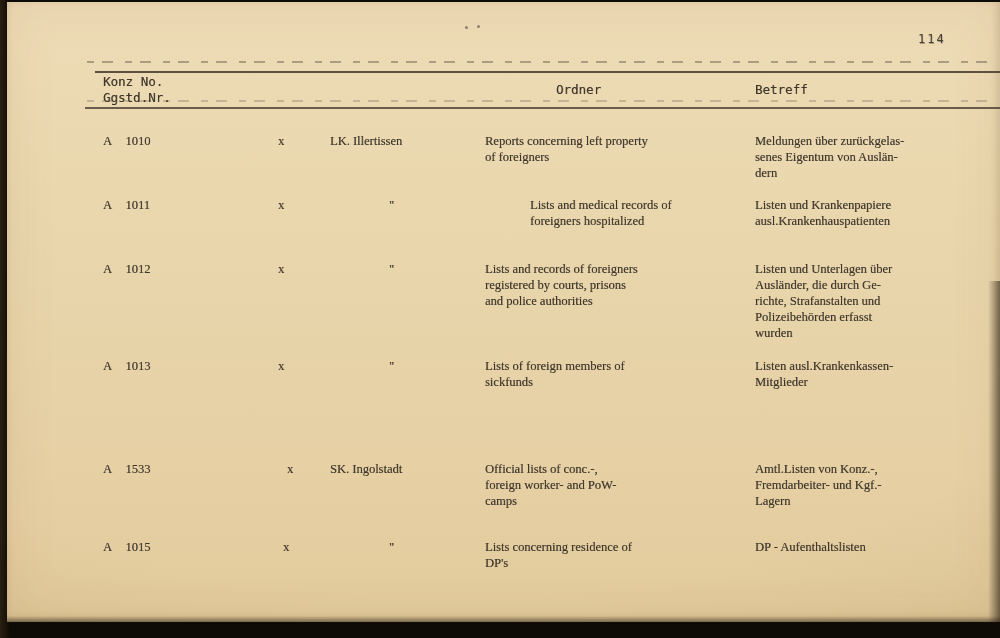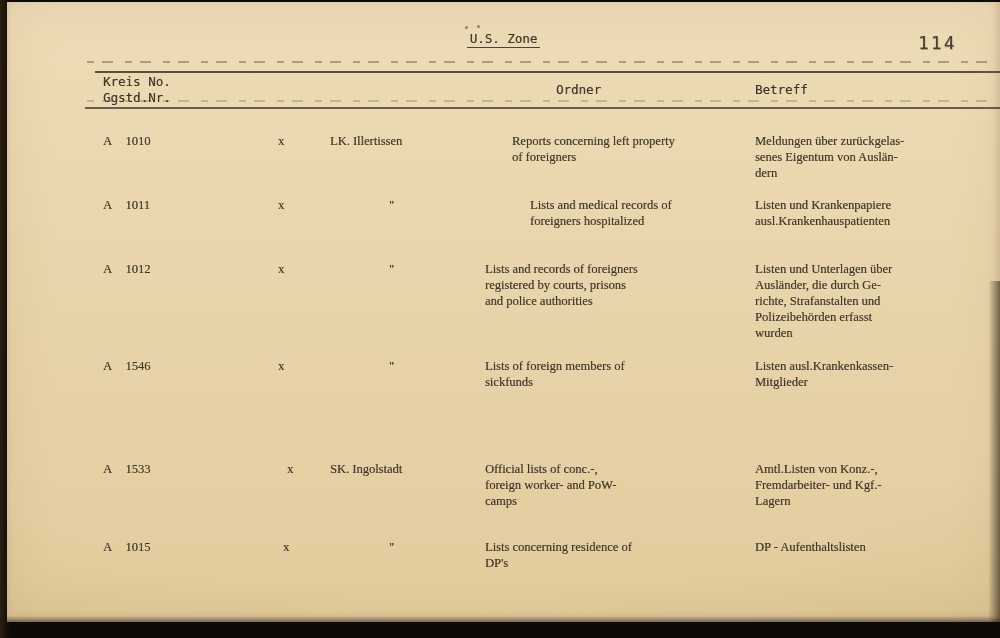--- a/index.html
+++ b/index.html
@@ -23,21 +23,21 @@
     pointer-events:none;
   }
   .edge-bottom{
     position:absolute;left:0;right:0;bottom:0;height:6px;
     background:linear-gradient(to top, rgba(30,22,12,0.45), rgba(30,22,12,0));
     pointer-events:none;
   }
   .ink{color:#3e362b;text-shadow:0.4px 0.4px 0 rgba(62,54,44,0.45);}
   .abs{position:absolute;}
   .t{font-size:12.5px;line-height:16px;white-space:pre-line;}
-  .page-num{font-size:18px;letter-spacing:2px;color:#474135;text-shadow:0.5px 0.5px 0 rgba(70,64,52,0.4);}
+  .page-num{font-size:12px;letter-spacing:2px;color:#474135;text-shadow:0.5px 0.5px 0 rgba(70,64,52,0.4);}
   .title{font-size:12.5px;line-height:15px;}
   .title-underline{border-bottom:1.5px solid #4a4236;padding:0 3px 1px 3px;}
   .rule-solid{position:absolute;height:2px;background:#473e31;opacity:0.88;}
   .rule-solid.thin{height:2px;opacity:0.8;}
   .rule-dashed{position:absolute;height:1.5px;opacity:0.45;
     background:repeating-linear-gradient(90deg,#5b5244 0 7px,transparent 7px 15px,#5b5244 15px 26px,transparent 26px 38px);}
   .rule-dashed.faint{opacity:0.28;}
   .cell{position:absolute;font-family:Liberation Serif, serif;}
   .item-cell{word-spacing:11px;}
   .speck{position:absolute;width:3px;height:3px;background:rgba(70,60,45,0.55);border-radius:50%;}
@@ -46,39 +46,36 @@
 <body>
 
 <div class="scan">
   <div class="paper">
 
     <div class="speck" style="left:458px;top:24px;"></div>
     <div class="speck" style="left:470px;top:23px;"></div>
 
     <div class="abs page-num" style="left:911px;top:30px;">114</div>
 
-    <div class="abs title ink" style="left:0;top:29px;width:100%;text-align:center;">
-      <span class="title-underline">U.S. Zone</span>
-    </div>
 
     <div class="rule-dashed" style="left:80px;top:59px;width:912px;"></div>
     <div class="rule-solid" style="left:88px;top:69px;width:905px;"></div>
     <div class="rule-dashed faint" style="left:80px;top:98px;width:912px;"></div>
     <div class="rule-solid thin" style="left:78px;top:105px;width:915px;"></div>
 
-    <div class="abs t ink" style="left:96px;top:72px;"><span>Kreis No.</span>
+    <div class="abs t ink" style="left:96px;top:72px;"><span>Konz No.</span>
 <span>Ggstd.Nr.</span></div>
     <div class="abs t ink" style="left:549px;top:80px;">Ordner</div>
     <div class="abs t ink" style="left:748px;top:80px;">Betreff</div>
 
     <div id="rows-layer">
         <div class="cell t ink item-cell" style="left: 96px; top: 131px;">A 1010</div>
         <div class="cell t ink" style="left: 271px; top: 131px;">x</div>
         <div class="cell t ink" style="left: 323px; top: 131px;">LK. Illertissen</div>
-        <div class="cell t ink" style="left: 478px; top: 131px; margin-left: 27px;">Reports concerning left property
+        <div class="cell t ink" style="left: 478px; top: 131px;">Reports concerning left property
 of foreigners</div>
         <div class="cell t ink" style="left: 748px; top: 131px;">Meldungen über zurückgelas-
 senes Eigentum von Auslän-
 dern</div>
         <div class="cell t ink item-cell" style="left: 96px; top: 195px;">A 1011</div>
         <div class="cell t ink" style="left: 271px; top: 195px;">x</div>
         <div class="cell t ink" style="left: 382px; top: 195px;">"</div>
         <div class="cell t ink" style="left: 478px; top: 195px; margin-left: 45px;">Lists and medical records of
 foreigners hospitalized</div>
         <div class="cell t ink" style="left: 748px; top: 195px;">Listen und Krankenpapiere
@@ -87,21 +84,21 @@
         <div class="cell t ink" style="left: 271px; top: 259px;">x</div>
         <div class="cell t ink" style="left: 382px; top: 259px;">"</div>
         <div class="cell t ink" style="left: 478px; top: 259px;">Lists and records of foreigners
 registered by courts, prisons
 and police authorities</div>
         <div class="cell t ink" style="left: 748px; top: 259px;">Listen und Unterlagen über
 Ausländer, die durch Ge-
 richte, Strafanstalten und
 Polizeibehörden erfasst
 wurden</div>
-        <div class="cell t ink item-cell" style="left: 96px; top: 356px;">A 1546</div>
+        <div class="cell t ink item-cell" style="left: 96px; top: 356px;">A 1013</div>
         <div class="cell t ink" style="left: 271px; top: 356px;">x</div>
         <div class="cell t ink" style="left: 382px; top: 356px;">"</div>
         <div class="cell t ink" style="left: 478px; top: 356px;">Lists of foreign members of
 sickfunds</div>
         <div class="cell t ink" style="left: 748px; top: 356px;">Listen ausl.Krankenkassen-
 Mitglieder</div>
         <div class="cell t ink item-cell" style="left: 96px; top: 459px;">A 1533</div>
         <div class="cell t ink" style="left: 280px; top: 459px;">x</div>
         <div class="cell t ink" style="left: 323px; top: 459px;">SK. Ingolstadt</div>
         <div class="cell t ink" style="left: 478px; top: 459px;">Official lists of conc.-,

